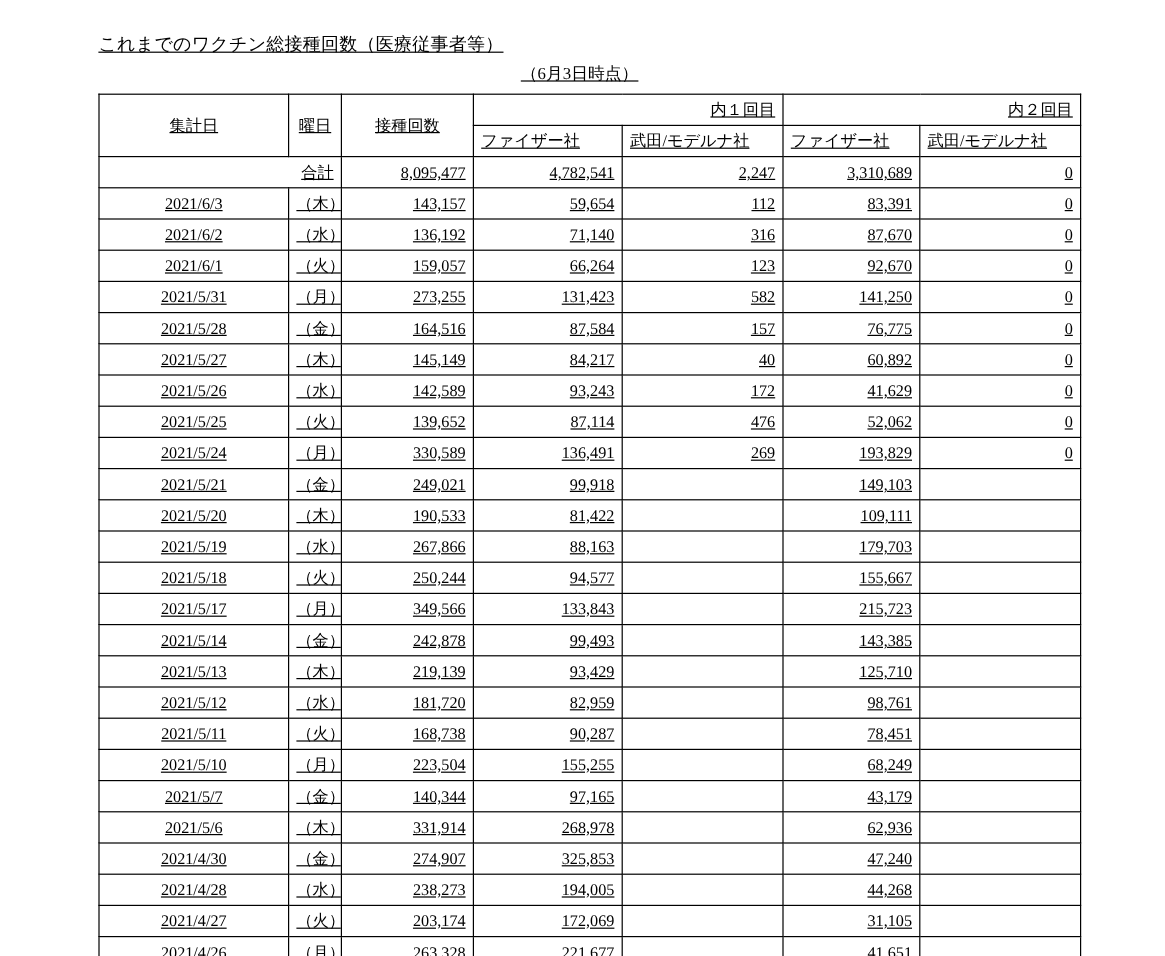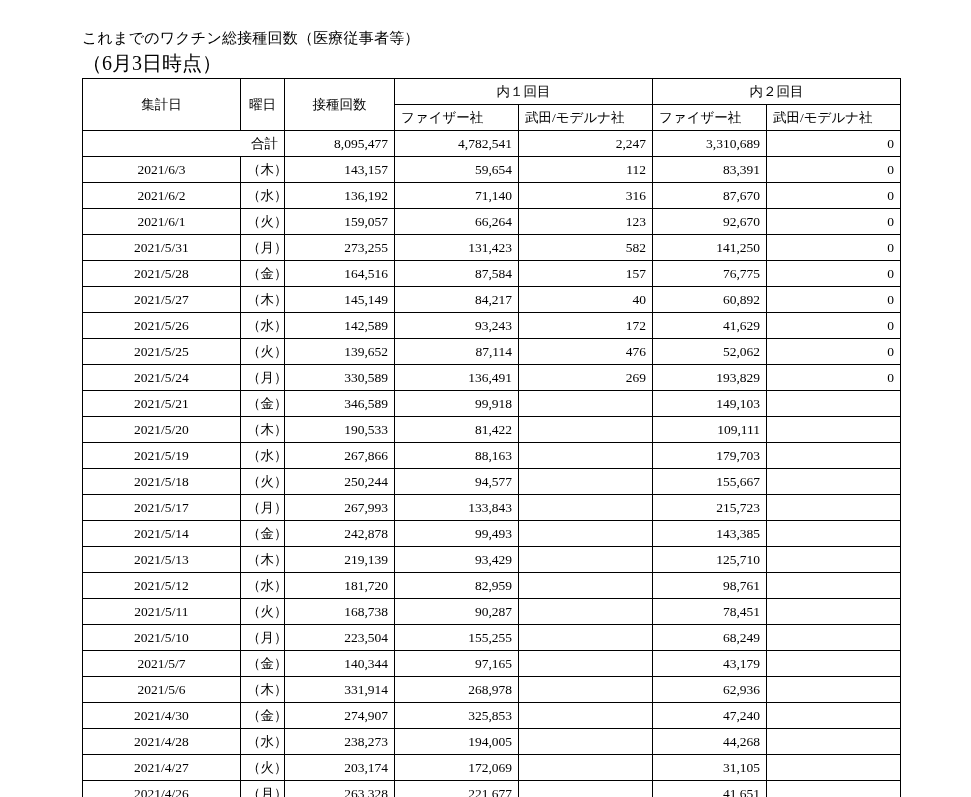--- a/index.html
+++ b/index.html
@@ -13,30 +13,31 @@
     font-family: "Liberation Serif", "DejaVu Serif", serif;
     color: #000000;
     overflow: hidden;
   }
   .page {
     position: relative;
     width: 956px;
     height: 797px;
     box-sizing: border-box;
     padding: 28px 70px 0 82px;
+    text-decoration: underline;
   }
   .doc-title {
     font-size: 15px;
     line-height: 20px;
     margin: 0 0 6px 0;
     letter-spacing: 0.2px;
   }
   .asof {
-    text-align: left;
-    font-size: 20px;
+    text-align: center;
+    font-size: 14px;
     line-height: 18px;
     margin: 0 2px 6px 0;
   }
   table.vax {
     border-collapse: collapse;
     table-layout: fixed;
     width: 818px;
     font-size: 13.5px;
   }
   table.vax th, table.vax td {
@@ -58,21 +59,21 @@
   col.c-d2p   { width: 114px; }
   col.c-d2m   { width: 134px; }
 
   thead th {
     text-align: left;
   }
   th.head-date, th.head-dow, th.head-total {
     text-align: center;
   }
   th.group {
-    text-align: center;
+    text-align: right;
     padding-left: 5px;
   }
   th.sub {
     text-align: left;
     padding-left: 5px;
   }
   td.num {
     text-align: right;
     padding-right: 7px;
   }
@@ -208,21 +209,21 @@
           <td class="dow">（月）</td>
           <td class="num">330,589</td>
           <td class="num">136,491</td>
           <td class="num">269</td>
           <td class="num">193,829</td>
           <td class="num">0</td>
         </tr>
         <tr>
           <td class="date">2021/5/21</td>
           <td class="dow">（金）</td>
-          <td class="num">346,589</td>
+          <td class="num">249,021</td>
           <td class="num">99,918</td>
           <td class="num"></td>
           <td class="num">149,103</td>
           <td class="num"></td>
         </tr>
         <tr>
           <td class="date">2021/5/20</td>
           <td class="dow">（木）</td>
           <td class="num">190,533</td>
           <td class="num">81,422</td>
@@ -244,21 +245,21 @@
           <td class="dow">（火）</td>
           <td class="num">250,244</td>
           <td class="num">94,577</td>
           <td class="num"></td>
           <td class="num">155,667</td>
           <td class="num"></td>
         </tr>
         <tr>
           <td class="date">2021/5/17</td>
           <td class="dow">（月）</td>
-          <td class="num">267,993</td>
+          <td class="num">349,566</td>
           <td class="num">133,843</td>
           <td class="num"></td>
           <td class="num">215,723</td>
           <td class="num"></td>
         </tr>
         <tr>
           <td class="date">2021/5/14</td>
           <td class="dow">（金）</td>
           <td class="num">242,878</td>
           <td class="num">99,493</td>

